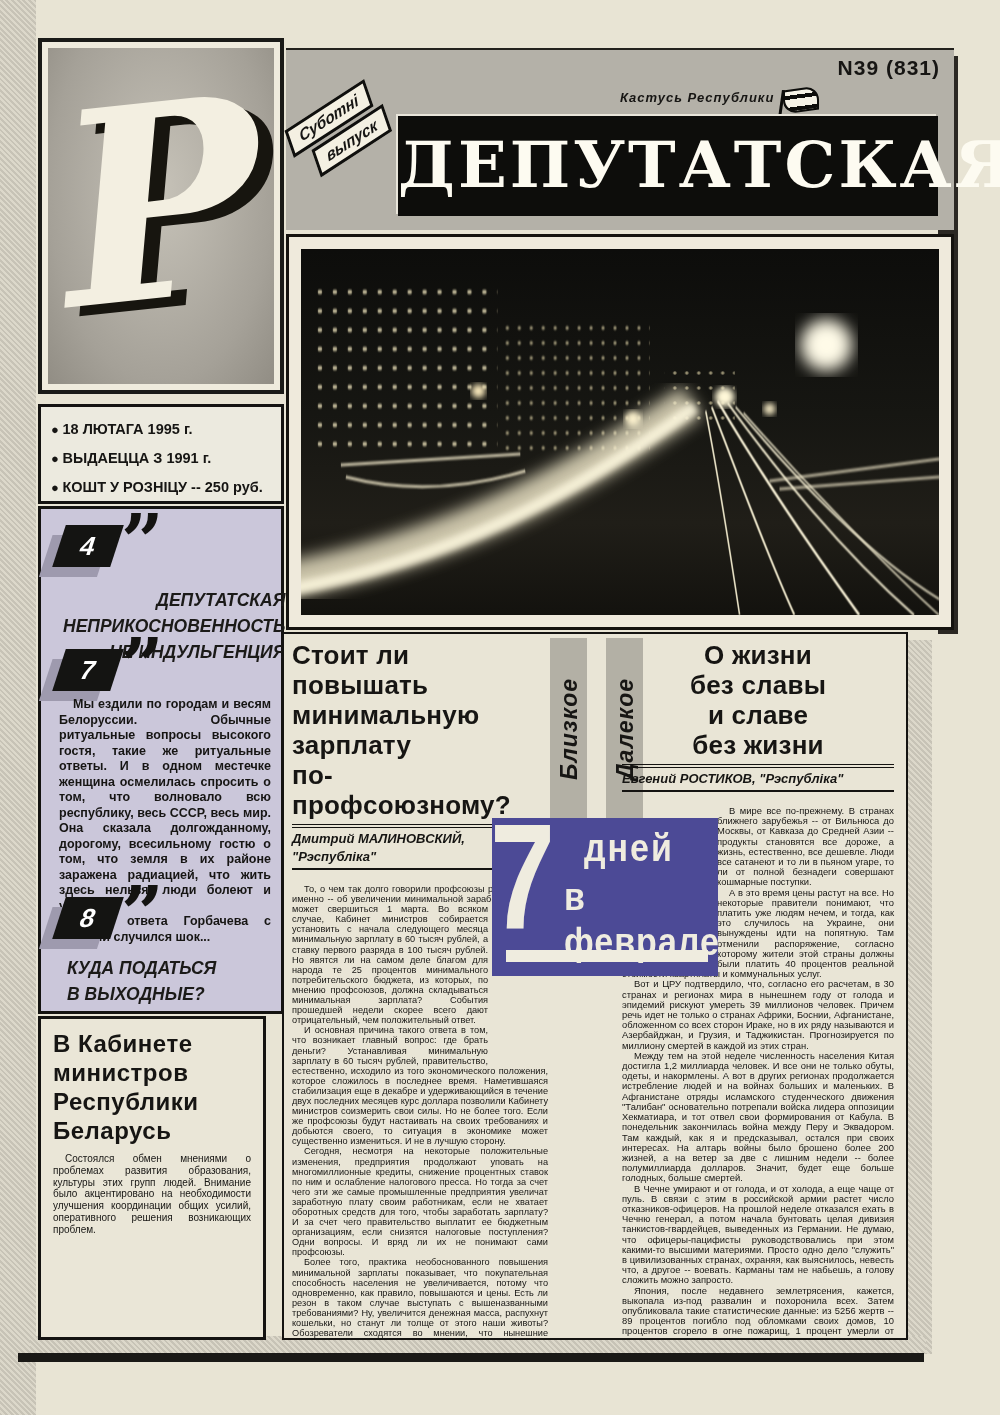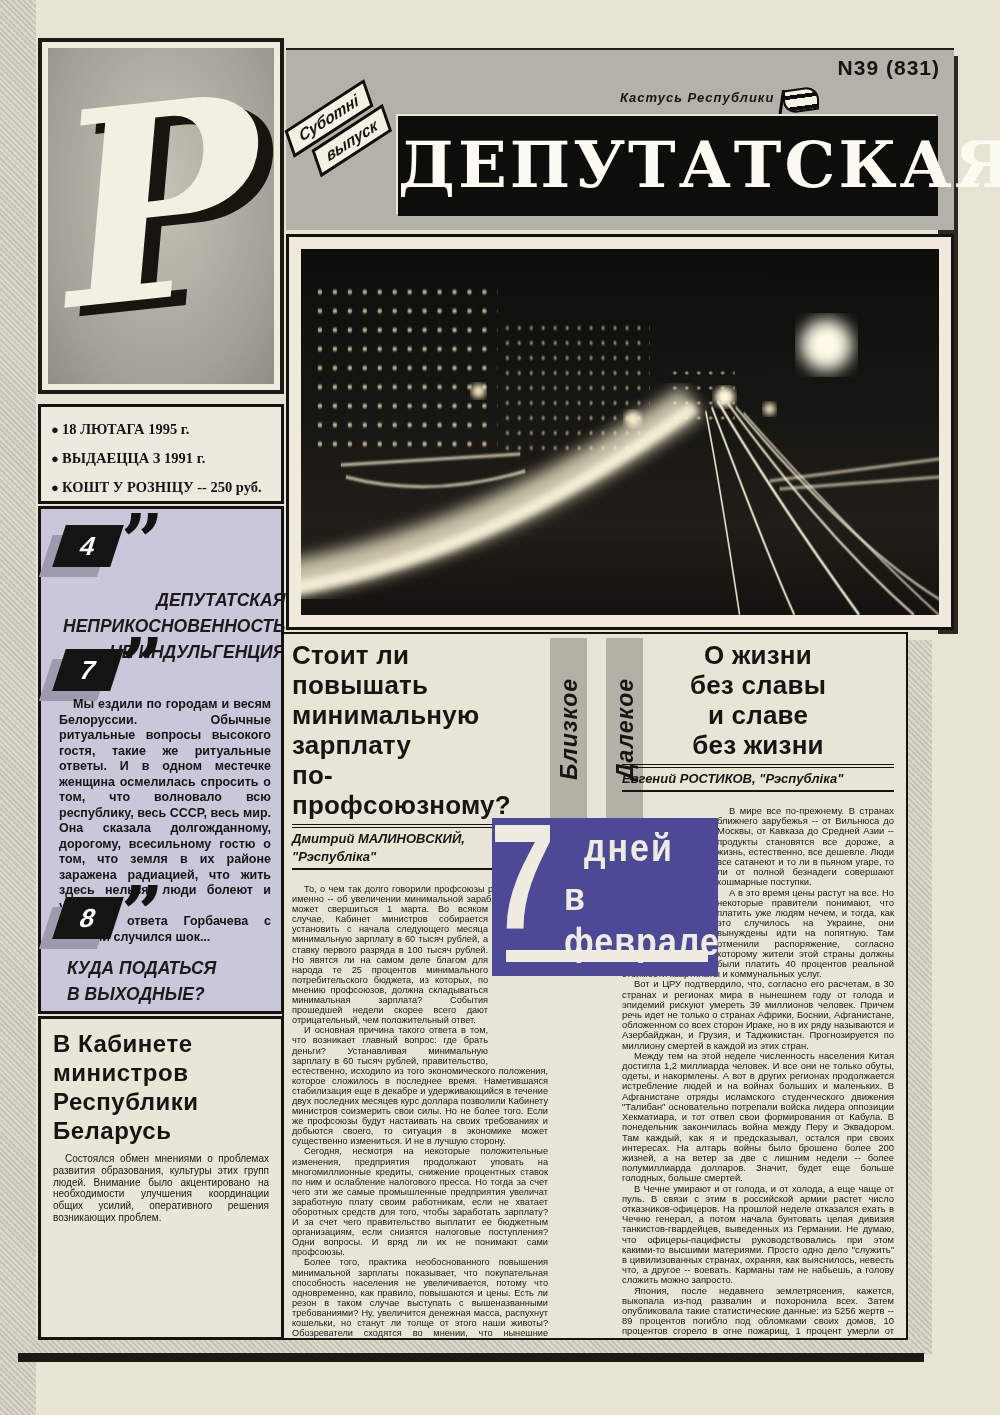--- a/index.html
+++ b/index.html
@@ -83,40 +83,40 @@
     width:100%;height:100%;position:relative;overflow:hidden;
     background:linear-gradient(#0d0d0b 0%,#161612 45%,#201e18 75%,#13120e 100%);
   }
   .photo svg{position:absolute;left:0;top:0;width:100%;height:100%;}
 
   
   .info-box{
     left:38px;top:404px;width:246px;height:100px;box-sizing:border-box;
     border:3px solid #141311;background:#eceadf;padding:8px 6px 6px 10px;
   }
-  .info-item{font-size:14.5px;font-weight:bold;line-height:28px;white-space:nowrap;font-family:Liberation Serif, serif;}
+  .info-item{font-size:14.5px;font-weight:bold;line-height:28px;white-space:nowrap;}
   .info-item::before{content:"● ";font-size:13px;}
 
   
   .quote-box{
     left:38px;top:506px;width:246px;height:508px;box-sizing:border-box;
     border:3px solid #141311;background:#cbc7da;
   }
   .marker{position:absolute;width:58px;height:42px;}
   .marker-shadow{position:absolute;left:0;top:0;width:100%;height:100%;background:#9e9aae;transform:skewX(-18deg) translate(-10px,10px);}
   .marker-face{position:absolute;left:0;top:0;width:100%;height:100%;background:#141412;color:#fff;
     font-size:26px;font-weight:bold;line-height:42px;text-align:center;transform:skewX(-18deg);}
   .qmark{position:absolute;font-family:"DejaVu Serif",serif;font-weight:bold;font-size:74px;line-height:46px;letter-spacing:-4px;color:#141311;}
   .q-heading{position:absolute;font-style:italic;font-weight:600;font-size:17.5px;line-height:26px;white-space:pre-line;color:#1b1a18;}
   .q-body{position:absolute;left:18px;width:212px;font-weight:bold;font-size:12.5px;line-height:15.5px;text-align:justify;}
   .q-body p{margin:0;text-indent:14px;}
 
   
   .cabinet-box{
-    left:38px;top:1016px;width:246px;height:324px;box-sizing:border-box;
+    left:38px;top:1016px;width:228px;height:324px;box-sizing:border-box;
     border:3px solid #141311;background:#eae6d7;padding:10px 12px;overflow:hidden;
   }
   .cab-title{font-size:24px;line-height:29px;font-weight:bold;white-space:pre-line;margin-bottom:8px;letter-spacing:.5px;}
   .cab-p{font-size:10px;line-height:11.8px;text-align:justify;margin:0;text-indent:12px;}
   .cab-p.lead{font-weight:bold;}
 
   
   .article-box{
     left:282px;top:632px;width:626px;height:708px;box-sizing:border-box;
     border:2px solid #141311;background:#e9e5d6;overflow:hidden;

